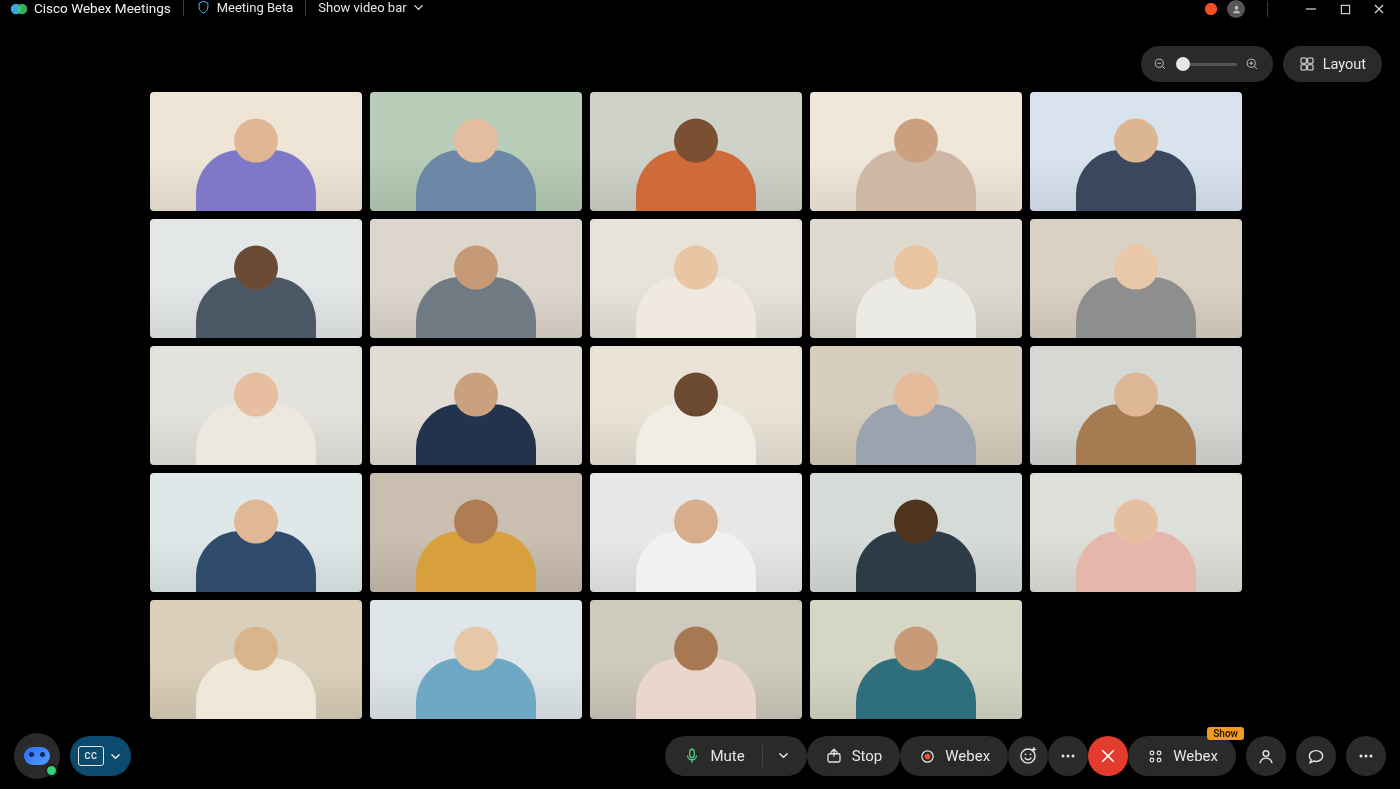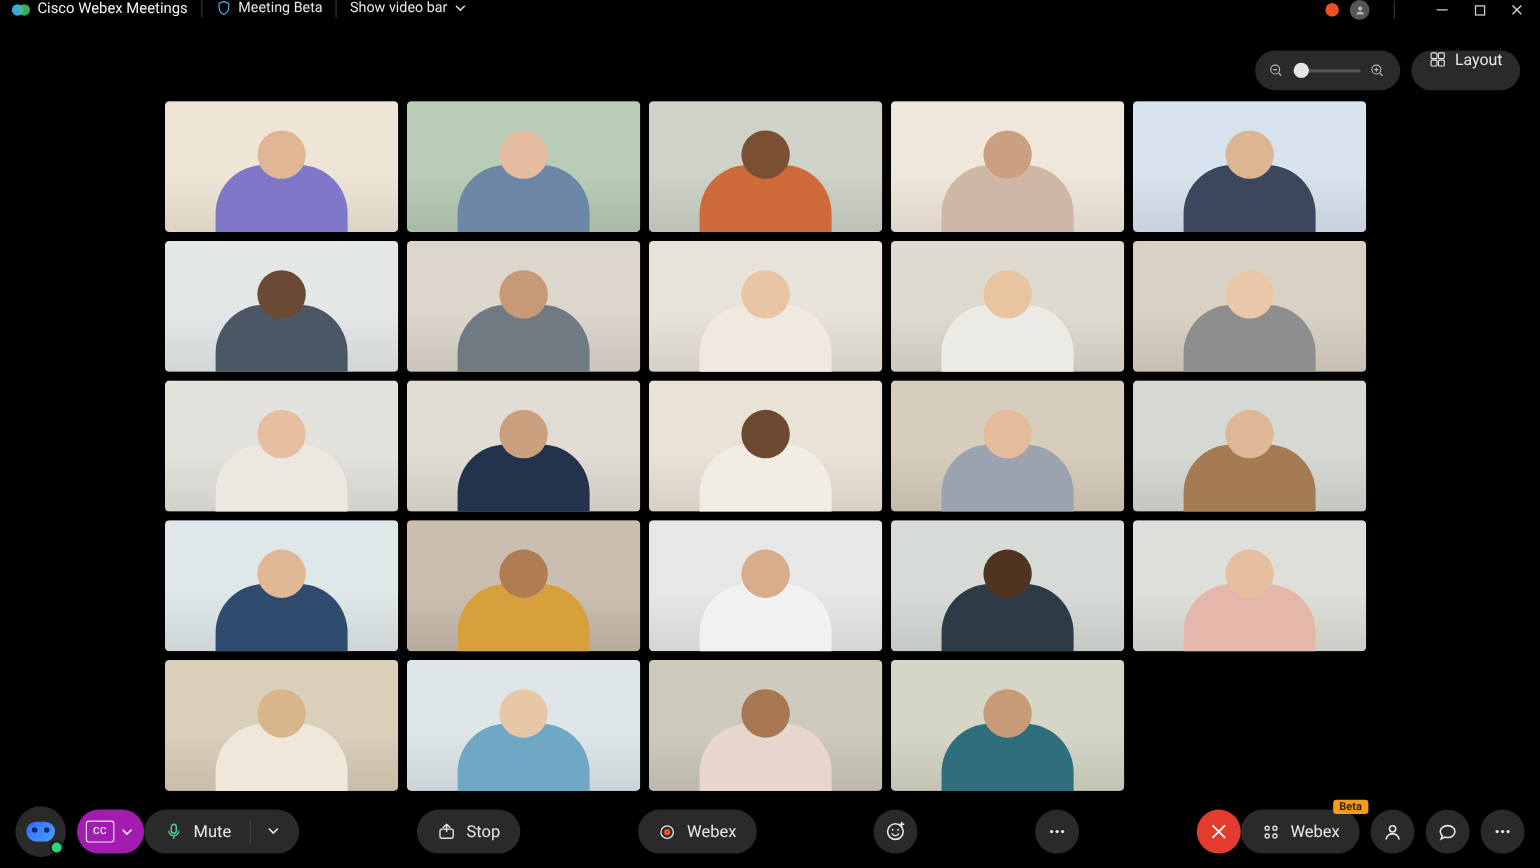--- a/index.html
+++ b/index.html
@@ -16,51 +16,51 @@
 .dot-rec{width:12px;height:12px;border-radius:50%;background:#f05023;box-shadow:0 0 0 1px #f05023 inset}
 .avatar{width:18px;height:18px;border-radius:50%;background:#555;display:flex;align-items:center;justify-content:center;font-size:10px;color:#ddd}
 .winbtns{display:flex;align-items:center;gap:20px;margin-left:14px;margin-right:6px}
 .winbtn{width:14px;height:14px;display:flex;align-items:center;justify-content:center;color:#d0d0d0;cursor:pointer}
 
 .toprow{position:absolute;top:46px;right:18px;display:flex;align-items:center;gap:10px}
 .zoomwrap{display:flex;align-items:center;gap:8px;height:36px;padding:0 12px;border-radius:20px;background:#2a2a2a}
 .zoomwrap .zicon{width:16px;height:16px;color:#bbb;display:flex;align-items:center;justify-content:center;cursor:pointer}
 .zoomwrap .slider{position:relative;width:60px;height:3px;background:#555;border-radius:2px}
 .zoomwrap .slider .knob{position:absolute;top:50%;transform:translate(-50%,-50%);width:14px;height:14px;border-radius:50%;background:#e6e6e6}
-.layoutbtn{display:flex;align-items:flex-start;gap:8px;height:36px;padding:0 16px;border-radius:20px;background:#2a2a2a;color:#e6e6e6;font-size:14.5px;cursor:pointer}
+.layoutbtn{display:flex;align-items:center;gap:8px;height:36px;padding:0 16px;border-radius:20px;background:#2a2a2a;color:#e6e6e6;font-size:14.5px;cursor:pointer}
 .layoutbtn svg{width:16px;height:16px}
 
 .grid{position:absolute;top:92px;left:150px;display:grid;grid-template-columns:repeat(5,212px);grid-auto-rows:119px;gap:8px}
 .tile{position:relative;background:#3a3a3a;border-radius:4px;overflow:hidden}
 .tile.active{outline:3px solid #24b2e0;outline-offset:-3px}
 .tile .namebar{position:absolute;left:0;right:0;bottom:0;padding:2px 0;text-align:center;font-size:12px;letter-spacing:.2px;color:#e6f7ff;background:rgba(0,0,0,.55)}
 
 .tile .bg{position:absolute;inset:0}
 .tile .head{position:absolute;left:50%;top:26%;transform:translate(-50%,-10%);border-radius:50%;width:44px;height:44px;background:rgba(0,0,0,.12)}
 .tile .torso{position:absolute;left:50%;bottom:-18%;transform:translateX(-50%);width:120px;height:82px;border-radius:44px 44px 0 0;background:rgba(0,0,0,.15)}
 
 .bottombar{position:absolute;left:0;right:0;bottom:0;height:66px;display:flex;align-items:center;padding:0 14px}
 .bottombar .left,.bottombar .right{display:flex;align-items:center;gap:10px}
-.bottombar .center{flex:1;display:flex;align-items:center;justify-content:space-between;}
+.bottombar .center{flex:1;display:flex;align-items:center;justify-content:flex-end;}
 .circle{width:40px;height:40px;border-radius:50%;display:flex;align-items:center;justify-content:center;cursor:pointer}
 .circle.dark{background:#2a2a2a;color:#e6e6e6}
 .circle.end{background:#e33b2e;color:#fff}
 .pill{height:40px;display:flex;align-items:center;padding:0 18px;border-radius:22px;background:#2a2a2a;font-size:15px;cursor:pointer;gap:9px;color:#e6e6e6}
 .pillmain{display:flex;align-items:center;gap:9px}
 .pill .split{width:1px;height:22px;background:#444;margin:0 -4px 0 8px}
 .pill .chev{padding-left:10px}
 .pill .ico{width:18px;height:18px;display:flex;align-items:center;justify-content:center}
 .pill.green .ico{color:#55d187}
 .pill.recpill .ico{color:#f05023}
 .assistant{width:46px;height:46px;border-radius:50%;background:#2a2a2a;display:flex;align-items:center;justify-content:center;position:relative}
 .assistant .eyes{width:26px;height:18px;border-radius:10px;background:linear-gradient(135deg,#2f6bff,#4aa0ff);position:relative}
 .assistant .eyes::before,.assistant .eyes::after{content:"";position:absolute;top:5px;width:5px;height:5px;background:#0b2a5c;border-radius:50%}
 .assistant .eyes::before{left:5px}.assistant .eyes::after{right:5px}
 .assistant .dot{position:absolute;right:2px;bottom:2px;width:9px;height:9px;border-radius:50%;background:#33d17a;border:2px solid #1a1a1a}
-.ccpill{display:flex;align-items:center;gap:6px;height:40px;padding:0 10px 0 8px;border-radius:22px;background:#a21caf;cursor:pointer}
+.ccpill{display:flex;align-items:center;gap:6px;height:40px;padding:0 10px 0 8px;border-radius:22px;background:#0c4a6e;cursor:pointer}
 .ccbox{width:24px;height:18px;border:1.6px solid #e6e6e6;border-radius:3px;display:flex;align-items:center;justify-content:center;font-size:9px;font-weight:600;letter-spacing:.5px}
 .beta{position:absolute;top:-9px;right:-8px;background:#f39b1f;color:#2b1a00;font-size:10px;font-weight:600;padding:1px 6px;border-radius:3px}
 .appsbtn{position:relative}
 </style>
 </head>
 <body>
 
 <div class="titlebar">
   <span class="logo">
     <svg viewBox="0 0 24 24" width="18" height="18">
@@ -352,21 +352,21 @@
     <span class="pill appsbtn">
       <span class="ico">
         <svg viewBox="0 0 24 24" width="17" height="17">
             <circle cx="7" cy="7" r="2.6" fill="none" stroke="#e6e6e6" stroke-width="1.7"></circle>
             <circle cx="17" cy="7" r="2.6" fill="none" stroke="#e6e6e6" stroke-width="1.7"></circle>
             <circle cx="7" cy="17" r="2.6" fill="none" stroke="#e6e6e6" stroke-width="1.7"></circle>
             <circle cx="17" cy="17" r="2.6" fill="none" stroke="#e6e6e6" stroke-width="1.7"></circle>
           </svg>
       </span>
       <span>Webex</span>
-      <span class="beta">Beta</span>
+      <span class="beta">Show</span>
     </span>
 
     <span class="circle dark">
       <svg viewBox="0 0 24 24" width="20" height="20">
           <circle cx="12" cy="9" r="3.4" fill="none" stroke="#e6e6e6" stroke-width="1.7"></circle>
           <path d="M5 20c1-4 4.2-5.5 7-5.5s6 1.5 7 5.5" fill="none" stroke="#e6e6e6" stroke-width="1.7" stroke-linecap="round"></path>
         </svg>
     </span>
 
     <span class="circle dark">

